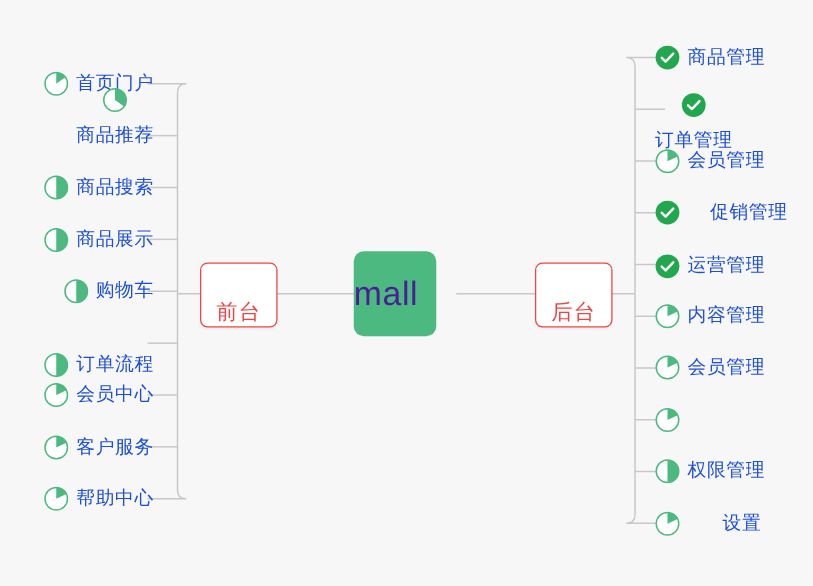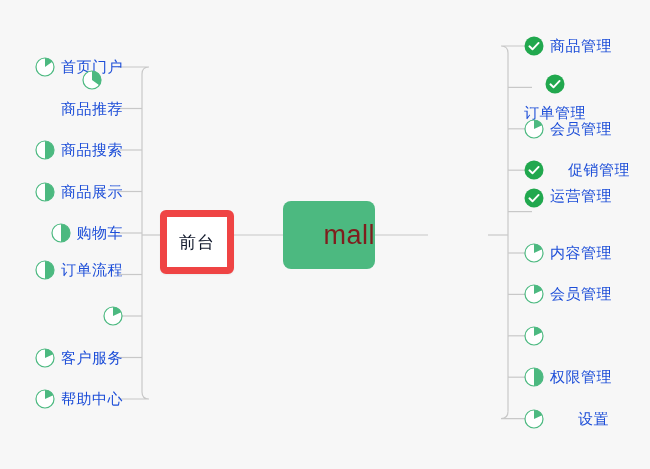--- a/index.html
+++ b/index.html
@@ -61,46 +61,46 @@
     width: 20px;
     height: 20px;
     flex: 0 0 20px;
     display: block;
   }
 
   
   .branch-box {
     position: absolute;
     background: #ffffff;
-    border: 7px solid #ef4444;
+    border: 1px solid #ef4444;
     border-radius: 6px;
     box-shadow: 0 1px 2px rgba(0,0,0,.05);
     display: flex;
-    align-items: center;
+    align-items: flex-end;
     justify-content: center;
     font-size: 17px;
-    color: #0f172a;
+    color: #ef4444;
     letter-spacing: 1px;
   }
   #branch-front { left: 160px; top: 210px; width: 60px; height: 50px; }
   #branch-back  { left: 428px; top: 210px; width: 60px; height: 50px; }
 
   
   #root-node {
     position: absolute;
     left: 283px;
     top: 201px;
-    width: 92px;
+    width: 66px;
     height: 68px;
     background: #4cb980;
     border-radius: 8px;
     display: flex;
     align-items: center;
-    justify-content: flex-end;
-    color: #7f1d1d;
+    justify-content: flex-start;
+    color: #4c1d95;
     font-size: 27px;
     letter-spacing: .5px;
   }
 </style>
 </head>
 <body>
 
 <div id="canvas">
 
   <svg id="wires" viewBox="0 0 650 469" xmlns="http://www.w3.org/2000/svg">
@@ -170,36 +170,37 @@
       </div>
       <div class="leaf left" style="top: 220px;">
         <span style="display: flex;">
           <svg class="badge" viewBox="0 0 20 20">
             <circle cx="10" cy="10" r="9" fill="#ffffff" stroke="#4cb980" stroke-width="1.2"></circle>
             <path d="M10,10 L10,1 A9,9 0 0,1 10.000000000000002,19 Z" fill="#4cb980"></path>
           </svg>
         </span>
         <span class="leaf-label">购物车</span>
       </div>
-      <div class="leaf left" style="top: 257px;">
+      <div class="leaf left" style="top: 279px;">
         <span style="display: flex;">
           <svg class="badge" viewBox="0 0 20 20">
             <circle cx="10" cy="10" r="9" fill="#ffffff" stroke="#4cb980" stroke-width="1.2"></circle>
             <path d="M10,10 L10,1 A9,9 0 0,1 10.000000000000002,19 Z" fill="#4cb980"></path>
           </svg>
         </span>
         <span class="leaf-label">订单流程</span>
       </div>
       <div class="leaf left" style="top: 303px;">
         <span style="display: flex;">
           <svg class="badge" viewBox="0 0 20 20">
             <circle cx="10" cy="10" r="9" fill="#ffffff" stroke="#4cb980" stroke-width="1.2"></circle>
             <path d="M10,10 L10,1 A9,9 0 0,1 18.14344347219418,6.167986375914346 Z" fill="#4cb980"></path>
           </svg>
         </span>
+        <span class="leaf-label">会员中心</span>
       </div>
       <div class="leaf left" style="top: 344.5px;">
         <span style="display: flex;">
           <svg class="badge" viewBox="0 0 20 20">
             <circle cx="10" cy="10" r="9" fill="#ffffff" stroke="#4cb980" stroke-width="1.2"></circle>
             <path d="M10,10 L10,1 A9,9 0 0,1 18.14344347219418,6.167986375914346 Z" fill="#4cb980"></path>
           </svg>
         </span>
         <span class="leaf-label">客户服务</span>
       </div>
@@ -243,21 +244,21 @@
       </div>
       <div class="leaf right" style="top: 157.2px; gap: 24px;">
         <span style="display: flex;">
           <svg class="badge" viewBox="0 0 20 20">
             <circle cx="10" cy="10" r="9.5" fill="#21a84e"></circle>
             <path d="M5.4 10.3 L8.5 13.3 L14.6 6.9" fill="none" stroke="#ffffff" stroke-width="1.9" stroke-linecap="round" stroke-linejoin="round"></path>
           </svg>
         </span>
         <span class="leaf-label">促销管理</span>
       </div>
-      <div class="leaf right" style="top: 185px; font-family: Liberation Mono, monospace;">
+      <div class="leaf right" style="top: 200px;">
         <span style="display: flex;">
           <svg class="badge" viewBox="0 0 20 20">
             <circle cx="10" cy="10" r="9.5" fill="#21a84e"></circle>
             <path d="M5.4 10.3 L8.5 13.3 L14.6 6.9" fill="none" stroke="#ffffff" stroke-width="1.9" stroke-linecap="round" stroke-linejoin="round"></path>
           </svg>
         </span>
         <span class="leaf-label">运营管理</span>
       </div>
       <div class="leaf right" style="top: 240px;">
         <span style="display: flex;">
@@ -302,18 +303,21 @@
           </svg>
         </span>
         <span class="leaf-label">设置</span>
       </div>
     </div>
 
   <div class="branch-box" id="branch-front">
     <span>前台</span>
   </div>
 
+  <div class="branch-box" id="branch-back">
+    <span>后台</span>
+  </div>
 
   <div id="root-node">
     <span>mall</span>
   </div>
 
 </div>
 
 </body></html>

